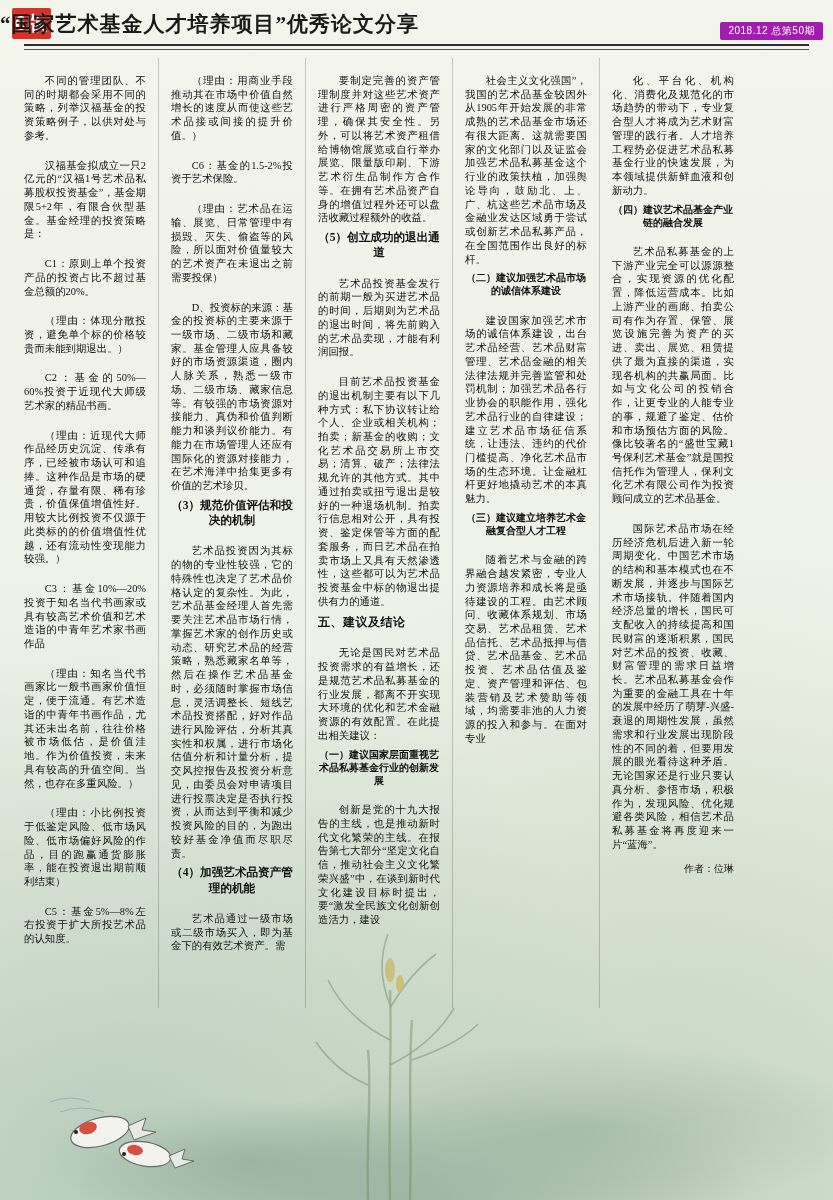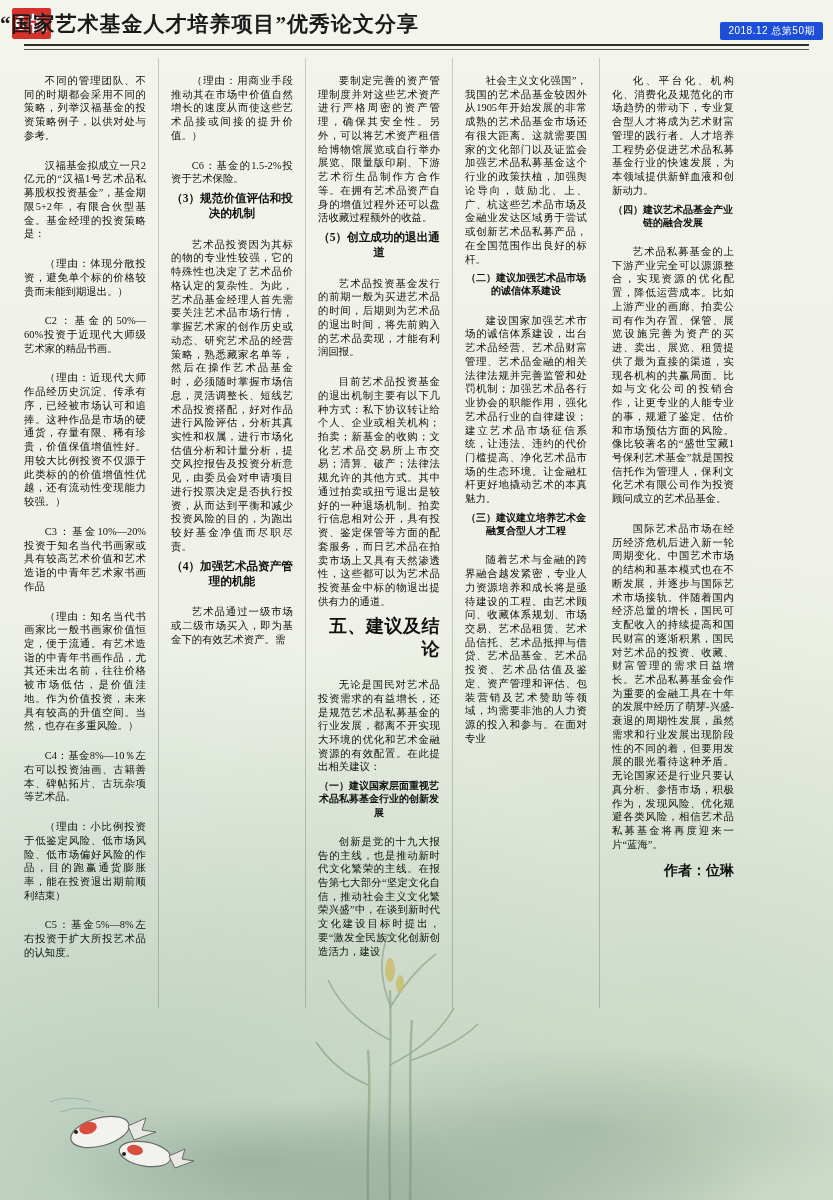--- a/index.html
+++ b/index.html
@@ -41,21 +41,21 @@
     font-size:20px;padding:2px 3px;letter-spacing:1px;
     border-radius:2px;
   }
   .head-title{
     position:absolute;left:0;right:0;top:10px;
     font-size:21px;font-weight:bold;color:#1a1a1a;letter-spacing:1px;
     font-family:"Liberation Serif","DejaVu Serif",serif;
   }
   .issue{
     position:absolute;right:10px;top:22px;
-    background:#1d4ed8;color:#fff;font-size:10px;padding:2px 8px;
+    background:#a21caf;color:#fff;font-size:10px;padding:2px 8px;
     font-family:"Liberation Sans","DejaVu Sans",sans-serif;
     border-radius:2px;letter-spacing:.5px;
   }
   .rule{
     position:absolute;left:24px;right:24px;top:44px;height:2px;background:#2f2f2f;
   }
   .rule.thin{top:49px;height:1px;background:#555;}
 
   
   .body-area{
@@ -66,33 +66,33 @@
     width:122px;
     font-size:10.4px;
     line-height:1.32;
     color:#111;
     text-align:justify;
     column-fill:auto;
   }
   .col p{margin:16px 0 1px 0;text-indent:2em;}
   .sec-h{
     margin:6px 0 3px 0;
-    font-size:18px;font-weight:bold;color:#111;text-align:right;
+    font-size:12px;font-weight:bold;color:#111;text-align:left;
     letter-spacing:.5px;
   }
   .sec-h2{
     margin:5px 0 3px 0;
     font-size:10px;font-weight:bold;color:#111;text-align:center;
   }
   .sec-h3{
     margin:5px 0 3px 0;
     font-size:11.6px;font-weight:bold;color:#111;text-align:center;text-indent:0;
   }
   .author{
-    margin-top:10px;text-align:right;font-size:14px;font-weight:bold;
+    margin-top:10px;text-align:right;font-size:10px;
   }
   .vline{
     width:1px;background:rgba(0,0,0,.18);
   }
 </style>
 </head>
 <body>
 
 <div class="paper"></div>
 <div class="wash"></div>
@@ -141,33 +141,35 @@
   <div class="head-title">“国家艺术基金人才培养项目”优秀论文分享</div>
   <div class="issue">2018.12 总第50期</div>
 </div>
 <div class="rule"></div>
 <div class="rule thin"></div>
 
 <div class="body-area">
   <div class="col">
       <p>不同的管理团队、不同的时期都会采用不同的策略，列举汉福基金的投资策略例子，以供对处与参考。</p>
       <p>汉福基金拟成立一只2亿元的“汉福1号艺术品私募股权投资基金”，基金期限5+2年，有限合伙型基金。基金经理的投资策略是：</p>
+      <p>C1：原则上单个投资产品的投资占比不超过基金总额的20%。</p>
       <p>（理由：体现分散投资，避免单个标的价格较贵而未能到期退出。）</p>
       <p>C2：基金的50%—60%投资于近现代大师级艺术家的精品书画。</p>
       <p>（理由：近现代大师作品经历史沉淀、传承有序，已经被市场认可和追捧。这种作品是市场的硬通货，存量有限、稀有珍贵，价值保值增值性好。用较大比例投资不仅源于此类标的的价值增值性优越，还有流动性变现能力较强。）</p>
       <p>C3：基金10%—20%投资于知名当代书画家或具有较高艺术价值和艺术造诣的中青年艺术家书画作品</p>
       <p>（理由：知名当代书画家比一般书画家价值恒定，便于流通。有艺术造诣的中青年书画作品，尤其还未出名前，往往价格被市场低估，是价值洼地。作为价值投资，未来具有较高的升值空间。当然，也存在多重风险。）</p>
-      <p>C4：基金8%—10％左右可以投资油画、古籍善本、碑帖拓片、古玩杂项等艺术品。</p>
       <p>（理由：小比例投资于低鉴定风险、低市场风险、低市场偏好风险的作品，目的跑赢通货膨胀率，能在投资退出期前顺利结束）</p>
       <p>C5：基金5%—8%左右投资于扩大所投艺术品的认知度。</p>
     </div>
   <div class="vline"></div>
   <div class="col">
       <p>（理由：用商业手段推动其在市场中价值自然增长的速度从而使这些艺术品接或间接的提升价值。）</p>
       <p>C6：基金的1.5-2%投资于艺术保险。</p>
+      <p>（理由：艺术品在运输、展览、日常管理中有损毁、灭失、偷盗等的风险，所以面对价值量较大的艺术资产在未退出之前需要投保）</p>
+      <p>D、投资标的来源：基金的投资标的主要来源于一级市场、二级市场和藏家。基金管理人应具备较好的市场资源渠道，圈内人脉关系，熟悉一级市场、二级市场、藏家信息等。有较强的市场资源对接能力、真伪和价值判断能力和谈判议价能力。有能力在市场管理人还应有国际化的资源对接能力，在艺术海洋中拾集更多有价值的艺术珍贝。</p>
       <div class="sec-h3">（3）规范价值评估和投决的机制</div>
       <p>艺术品投资因为其标的物的专业性较强，它的特殊性也决定了艺术品价格认定的复杂性。为此，艺术品基金经理人首先需要关注艺术品市场行情，掌握艺术家的创作历史或动态、研究艺术品的经营策略，熟悉藏家名单等，然后在操作艺术品基金时，必须随时掌握市场信息，灵活调整长、短线艺术品投资搭配，好对作品进行风险评估，分析其真实性和权属，进行市场化估值分析和计量分析，提交风控报告及投资分析意见，由委员会对申请项目进行投票决定是否执行投资，从而达到平衡和减少投资风险的目的，为跑出较好基金净值而尽职尽责。</p>
       <div class="sec-h3">（4）加强艺术品资产管理的机能</div>
       <p>艺术品通过一级市场或二级市场买入，即为基金下的有效艺术资产。需</p>
     </div>
   <div class="vline"></div>
   <div class="col">
       <p>要制定完善的资产管理制度并对这些艺术资产进行严格周密的资产管理，确保其安全性。另外，可以将艺术资产租借给博物馆展览或自行举办展览、限量版印刷、下游艺术衍生品制作方合作等。在拥有艺术品资产自身的增值过程外还可以盘活收藏过程额外的收益。</p>
       <div class="sec-h3">（5）创立成功的退出通道</div>
       <p>艺术品投资基金发行的前期一般为买进艺术品的时间，后期则为艺术品的退出时间，将先前购入的艺术品卖现，才能有利润回报。</p>

